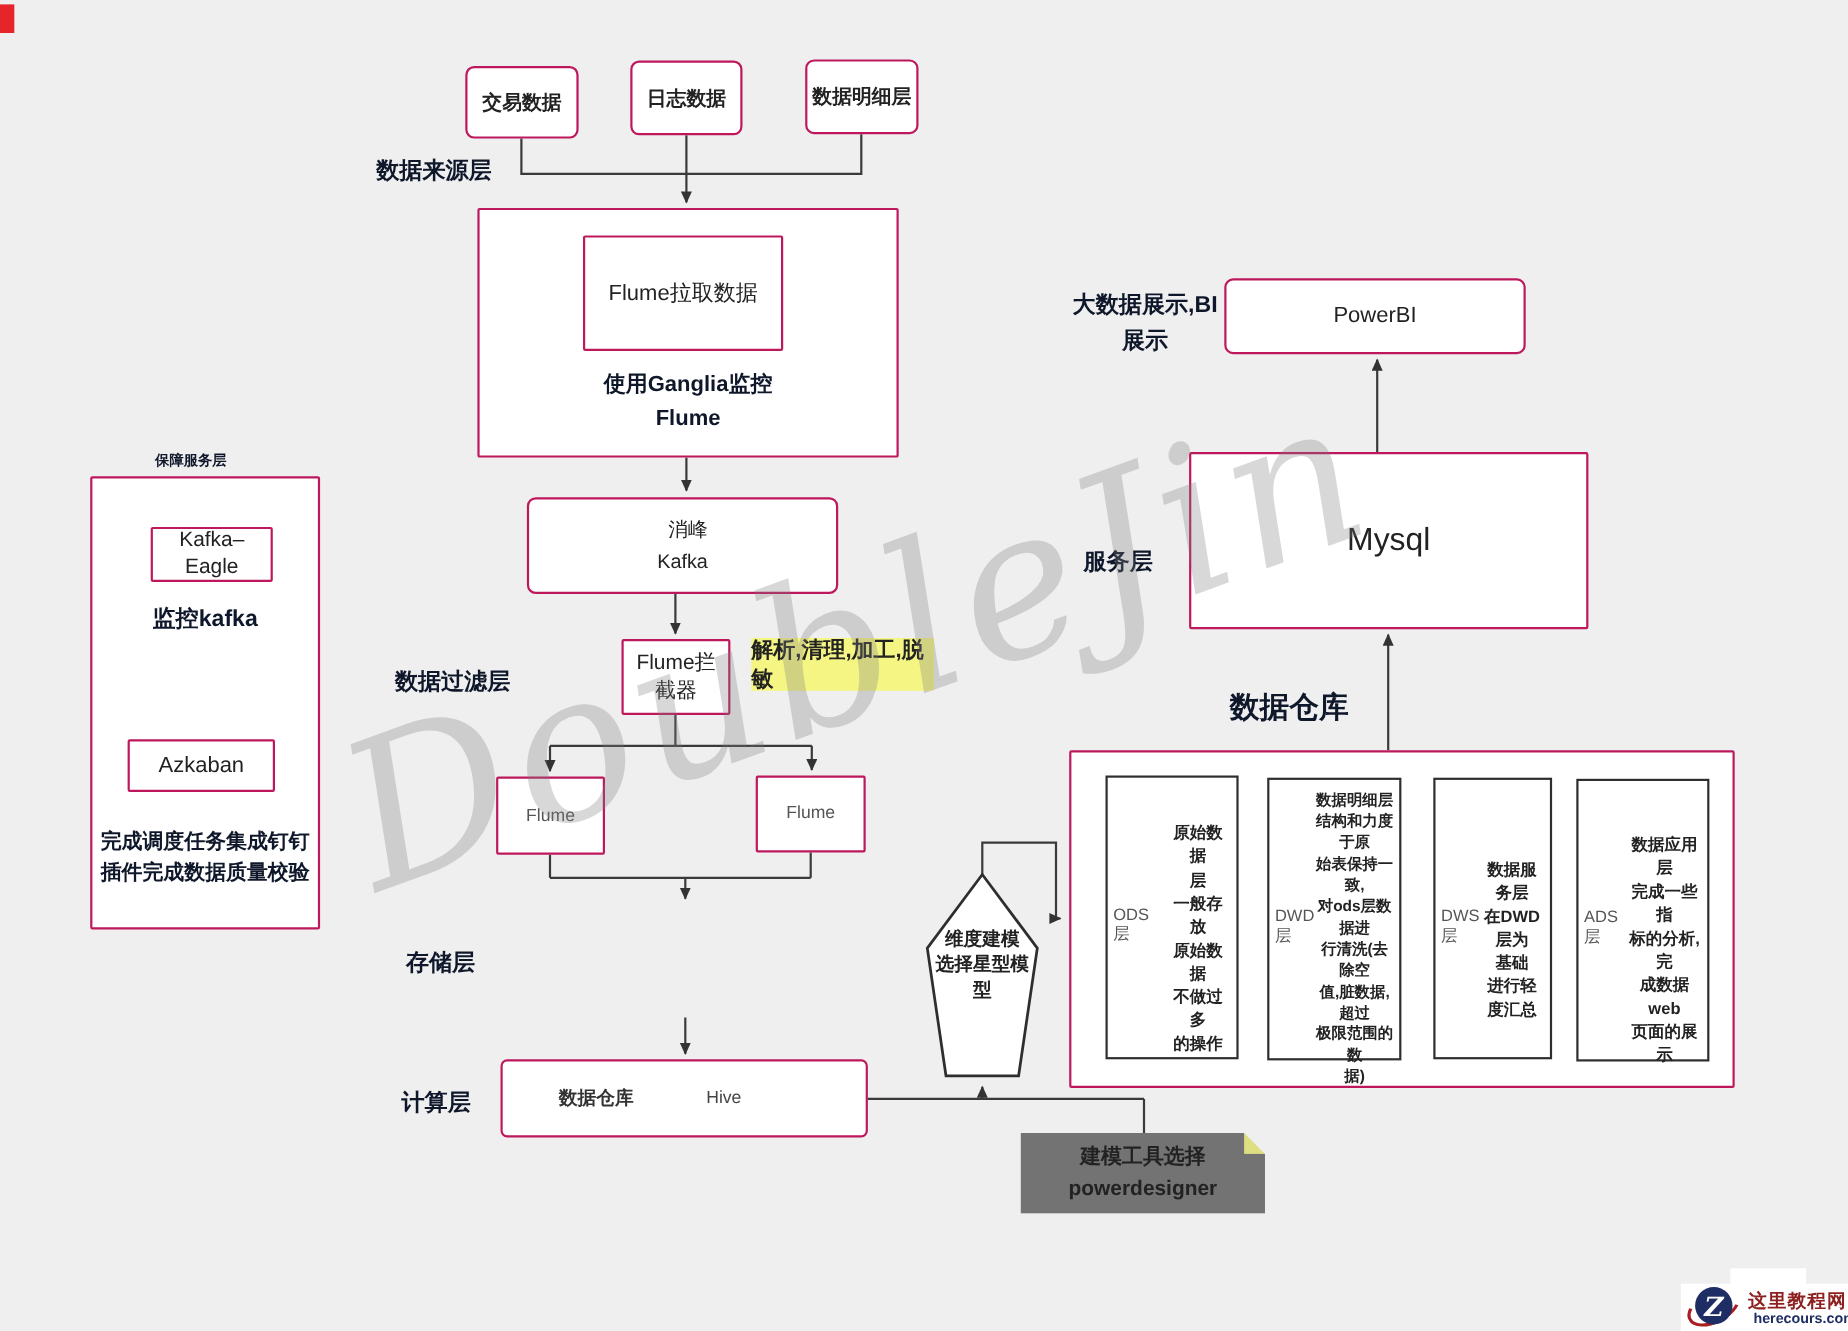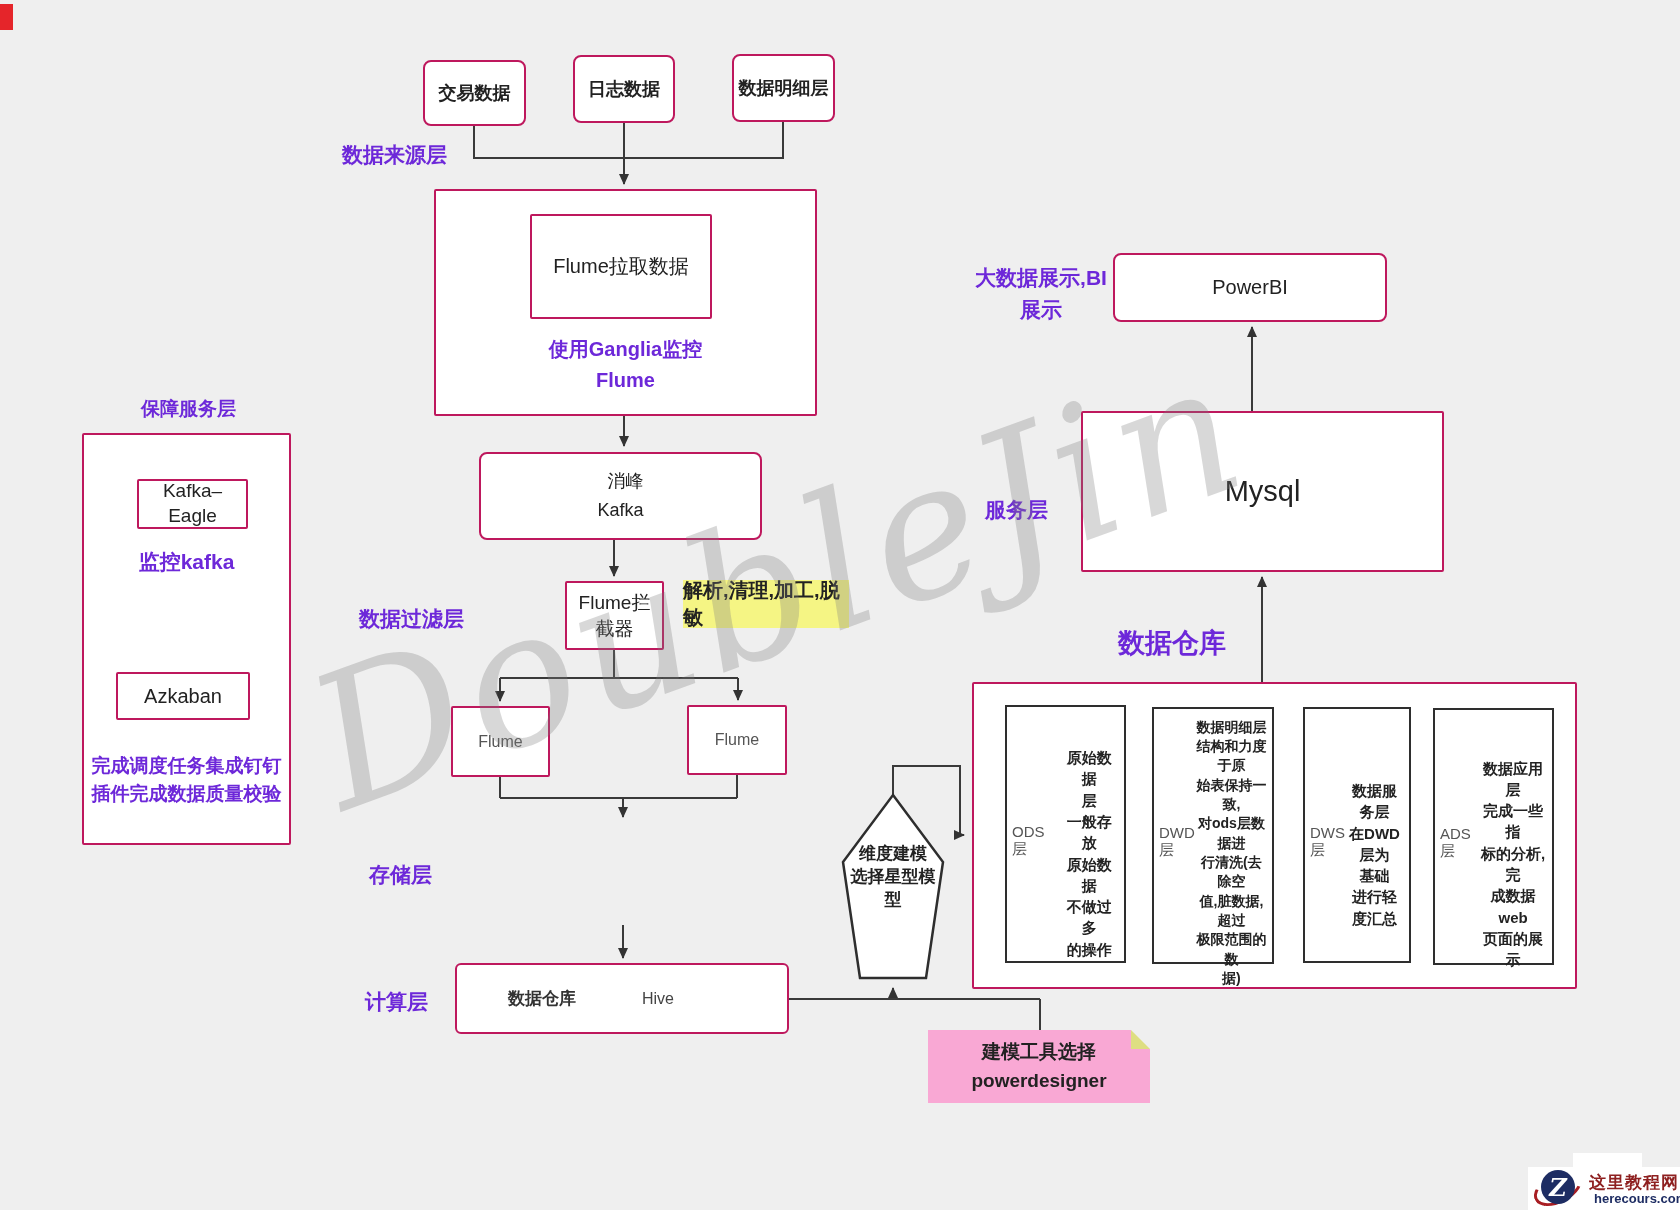--- a/index.html
+++ b/index.html
@@ -3,29 +3,29 @@
 <meta charset="utf-8">
 <style>
   html,body{margin:0;padding:0;}
   body{font-family:"Liberation Sans","DejaVu Sans",sans-serif;}
   .canvas{position:relative;width:1680px;height:1210px;background:#efefef;overflow:hidden;}
   .connectors{position:absolute;left:0;top:0;z-index:2;}
   .box{position:absolute;background:#ffffff;border:2px solid #be185d;box-sizing:border-box;
        display:flex;align-items:center;justify-content:center;text-align:center;color:#222;z-index:3;}
   .pre{white-space:pre-line;}
   .r8{border-radius:8px;} .r6{border-radius:6px;} .r2{border-radius:2px;}
-  .lbl{position:absolute;color:#6d28d9;font-weight:700;z-index:3;}
+  .lbl{position:absolute;color:#0f172a;font-weight:700;z-index:3;}
   .graylbl{color:#555;font-weight:400;}
   .watermark{position:absolute;left:295px;top:505px;width:900px;height:190px;
              font-family:"DejaVu Serif","Liberation Serif",serif;font-style:italic;
              font-size:185px;letter-spacing:6px;color:rgba(125,125,125,0.30);
              transform:rotate(-20deg);transform-origin:center;z-index:40;pointer-events:none;line-height:1;}
   .highlight{position:absolute;left:683px;top:580px;width:166px;height:48px;background:#f5f584;
              display:flex;align-items:center;justify-content:center;font-weight:700;font-size:20px;color:#222;z-index:3;}
-  .note{position:absolute;left:928px;top:1030px;width:222px;height:73px;background:#f9a8d4;
+  .note{position:absolute;left:928px;top:1030px;width:222px;height:73px;background:#737373;
         display:flex;align-items:center;justify-content:center;text-align:center;
         font-weight:700;font-size:19px;color:#222;line-height:1.5;z-index:3;}
   .note::after{content:'';position:absolute;top:0;right:0;width:0;height:0;border-style:solid;
         border-width:0 19px 19px 0;border-color:#efefef #efefef #dede82 #dede82;}
   .col{position:absolute;background:#fff;border:2px solid #2e2e2e;box-sizing:border-box;
        display:flex;align-items:center;padding:13px 5px 0 5px;z-index:3;}
   .col .ctitle{font-size:15px;color:#555;font-weight:500;}
   .col .cbody{margin-top:26px;font-size:15px;font-weight:600;color:#222;line-height:1.42;text-align:center;}
   .col .cbody.small{font-size:14px;line-height:1.38;margin-top:22px;}
   .pent-text{position:absolute;left:841px;top:843px;width:104px;text-align:center;
@@ -103,21 +103,21 @@
   <div class="box r2 graylbl" style="left:687px;top:705px;width:100px;height:70px;font-size:16px;">Flume</div>
 
   <div class="lbl" style="left:369px;top:861px;font-size:21px;">存储层</div>
 
   <div class="lbl" style="left:365px;top:988px;font-size:21px;">计算层</div>
   <div class="box r6" style="left:455px;top:963px;width:334px;height:71px;">
     <span style="font-size:17px;font-weight:600;color:#333;transform:translateX(-42px);">数据仓库</span>
     <span style="font-size:16px;color:#444;transform:translateX(-20px);margin-left:44px;">Hive</span>
   </div>
 
-  <div class="lbl" style="left:141px;top:396px;font-size:19px;">保障服务层</div>
+  <div class="lbl" style="left:141px;top:410px;font-size:13px;">保障服务层</div>
   <div class="box r2" style="left:82px;top:433px;width:209px;height:412px;"></div>
   <div class="box r2 pre" style="left:137px;top:479px;width:111px;height:50px;font-size:19px;font-weight:500;line-height:1.3;">Kafka–
 Eagle</div>
   <div class="lbl" style="left:82px;top:548px;width:209px;text-align:center;font-size:21px;">监控kafka</div>
   <div class="box r2" style="left:116px;top:672px;width:134px;height:48px;font-size:20px;font-weight:500;">Azkaban</div>
   <div class="lbl pre" style="left:82px;top:752px;width:209px;text-align:center;font-size:19px;line-height:1.45;">完成调度任务集成钉钉
 插件完成数据质量校验</div>
 
   <div class="lbl pre" style="left:961px;top:262px;width:160px;text-align:center;font-size:21px;line-height:1.5;">大数据展示,BI
 展示</div>

